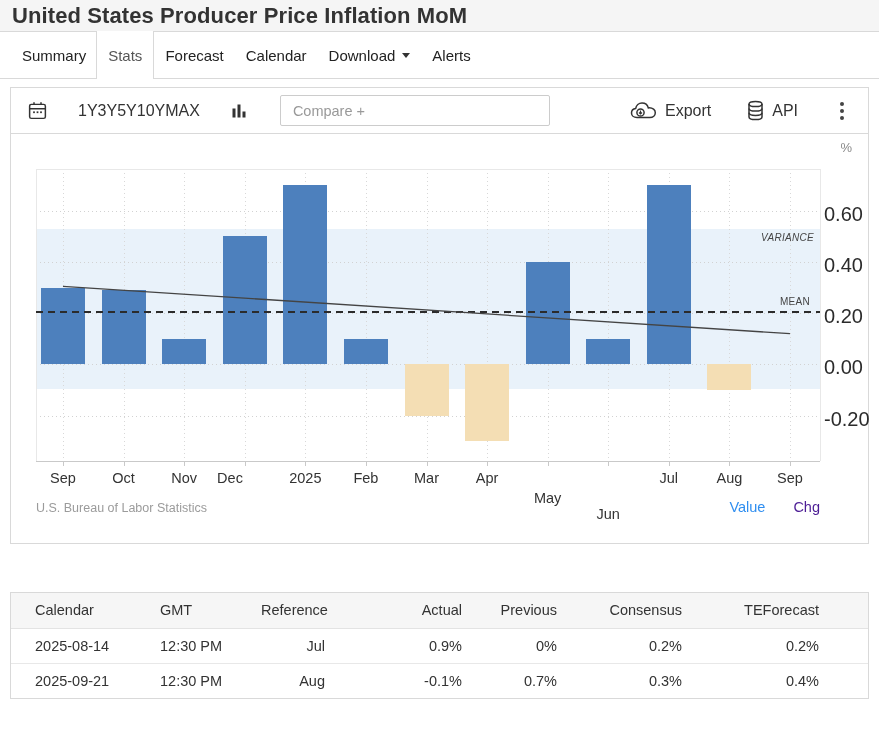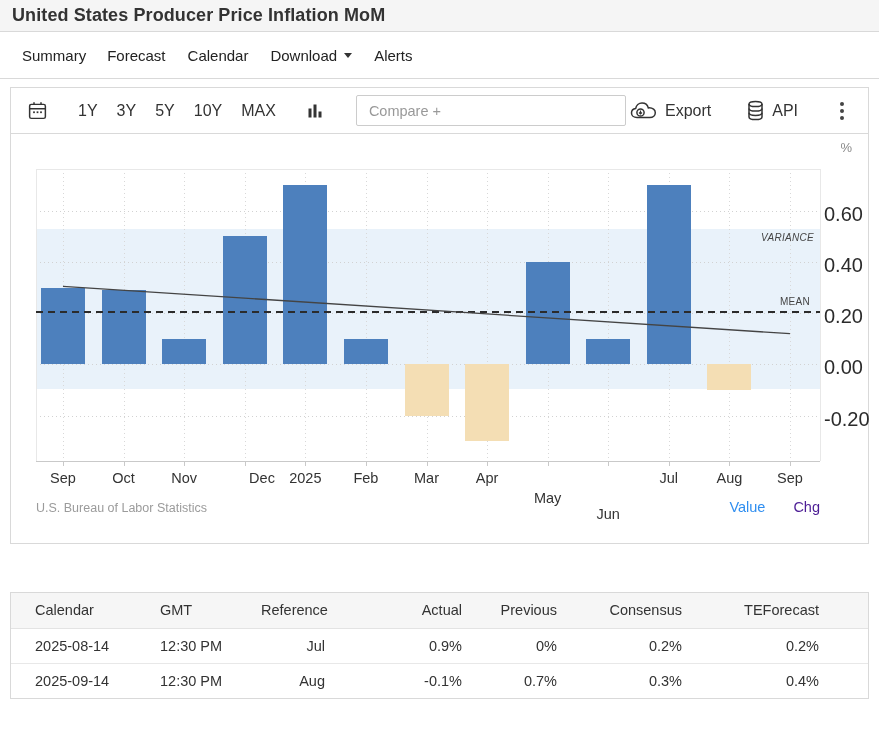--- a/index.html
+++ b/index.html
@@ -4,21 +4,21 @@
 <style>
   * { box-sizing: border-box; margin: 0; padding: 0; }
   html, body { width: 879px; height: 735px; background: #fff; overflow: hidden; }
   body { font-family: "Liberation Sans", "DejaVu Sans", sans-serif; color: #333; }
 
   
   .title-strip {
     height: 32px; background: #f5f5f5; border-bottom: 1px solid #d9d9d9;
     display: flex; align-items: center; padding-left: 12px;
   }
-  .title-strip h1 { font-size: 18px; font-weight: bold; color: #333; letter-spacing: .1px; }
+  .title-strip h1 { font-size: 22px; font-weight: bold; color: #333; letter-spacing: .1px; }
 
   
   .tabs { display: flex; height: 47px; border-bottom: 1px solid #d9d9d9; background: #fff; }
   .tab {
     display: flex; align-items: center; padding: 0 11px; font-size: 15px; color: #222;
     cursor: pointer; white-space: nowrap;
   }
   .tab--first { padding-left: 22px; padding-right: 10px; }
   .tab--active {
     position: relative; z-index: 2; background: #fff; color: #555;
@@ -31,21 +31,21 @@
     border-top: 5px solid #333;
   }
 
   
   .panel { margin: 0 10px; border: 1px solid #d9d9d9; background: #fff; }
   .chart-panel { margin-top: 8px; }
 
   
   .toolbar { height: 46px; border-bottom: 1px solid #d9d9d9; display: flex; align-items: center; padding: 0 18px 0 16px; }
   .toolbar button { background: none; border: none; font: inherit; color: #333; cursor: pointer; display: flex; align-items: center; }
-  .ranges { display: flex; gap: 19px; margin-left: 30px; }
+  .ranges { display: flex; margin-left: 30px; }
   .range { font-size: 14px; color: #333; }
   .chart-type-btn { margin-left: 30px; }
   .compare {
     margin-left: 32px; width: 270px; height: 31px; border: 1px solid #ccc; border-radius: 2px;
     font-size: 14.5px; padding: 0 12px; color: #333; outline: none; background: #fff;
   }
   .compare::placeholder { color: #999; }
   .toolbar-right { margin-left: auto; display: flex; align-items: center; gap: 36px; }
   .tool-btn { gap: 8px; font-size: 15px; }
   .kebab { flex-direction: column; gap: 3px; padding: 2px 6px; }
@@ -87,20 +87,21 @@
 </style>
 </head>
 <body>
 
 <header class="title-strip">
   <h1>United States Producer Price Inflation MoM</h1>
 </header>
 
 <nav class="tabs">
   <div class="tab tab--first">Summary</div>
+  <div class="tab tab--active">Stats</div>
   <div class="tab">Forecast</div>
   <div class="tab">Calendar</div>
   <div class="tab">
     <span>Download</span>
     <span class="caret-down"></span>
   </div>
   <div class="tab">Alerts</div>
 </nav>
 
 <section class="panel chart-panel">
@@ -212,21 +213,21 @@
       <div class="ytick" style="position: absolute; left: 813px; top: 222.435px; text-align: left;">0.00</div>
       <div class="ytick" style="position: absolute; left: 813px; top: 273.663px; text-align: left;">-0.20</div>
       <div class="unit" style="position: absolute; right: 16px; top: 6px;">%</div>
       <div class="xtick" style="position: absolute; left: 52px; top: 327px;"></div>
       <div class="xlabel" style="position: absolute; left: 20px; top: 336px;">Sep</div>
       <div class="xtick" style="position: absolute; left: 112.583px; top: 327px;"></div>
       <div class="xlabel" style="position: absolute; left: 80.5833px; top: 336px;">Oct</div>
       <div class="xtick" style="position: absolute; left: 173.167px; top: 327px;"></div>
       <div class="xlabel" style="position: absolute; left: 141.167px; top: 336px;">Nov</div>
       <div class="xtick" style="position: absolute; left: 233.75px; top: 327px;"></div>
-      <div class="xlabel" style="position: absolute; left: 219px; top: 336px;">Dec</div>
+      <div class="xlabel" style="position: absolute; left: 187px; top: 336px;">Dec</div>
       <div class="xtick" style="position: absolute; left: 294.333px; top: 327px;"></div>
       <div class="xlabel" style="position: absolute; left: 262.333px; top: 336px;">2025</div>
       <div class="xtick" style="position: absolute; left: 354.917px; top: 327px;"></div>
       <div class="xlabel" style="position: absolute; left: 322.917px; top: 336px;">Feb</div>
       <div class="xtick" style="position: absolute; left: 415.5px; top: 327px;"></div>
       <div class="xlabel" style="position: absolute; left: 383.5px; top: 336px;">Mar</div>
       <div class="xtick" style="position: absolute; left: 476.083px; top: 327px;"></div>
       <div class="xlabel" style="position: absolute; left: 444.083px; top: 336px;">Apr</div>
       <div class="xtick" style="position: absolute; left: 536.667px; top: 327px;"></div>
       <div class="xlabel" style="position: absolute; left: 504.667px; top: 336px; margin-top: 20px;">May</div>
@@ -267,21 +268,21 @@
       <tr>
         <td class="a-l c0">2025-08-14</td>
         <td class="a-l c1">12:30 PM</td>
         <td class="a-r c2">Jul</td>
         <td class="a-r c3">0.9%</td>
         <td class="a-r c4">0%</td>
         <td class="a-r c5">0.2%</td>
         <td class="a-r c6">0.2%</td>
       </tr>
       <tr>
-        <td class="a-l c0">2025-09-14</td>
+        <td class="a-l c0">2025-09-21</td>
         <td class="a-l c1">12:30 PM</td>
         <td class="a-r c2">Aug</td>
         <td class="a-r c3">-0.1%</td>
         <td class="a-r c4">0.7%</td>
         <td class="a-r c5">0.3%</td>
         <td class="a-r c6">0.4%</td>
       </tr>
     </tbody>
   </table>
 </section>

